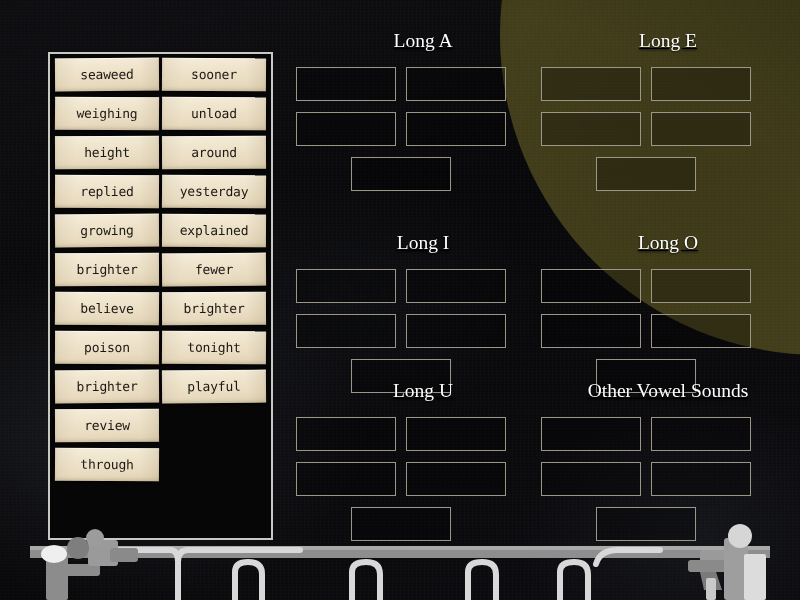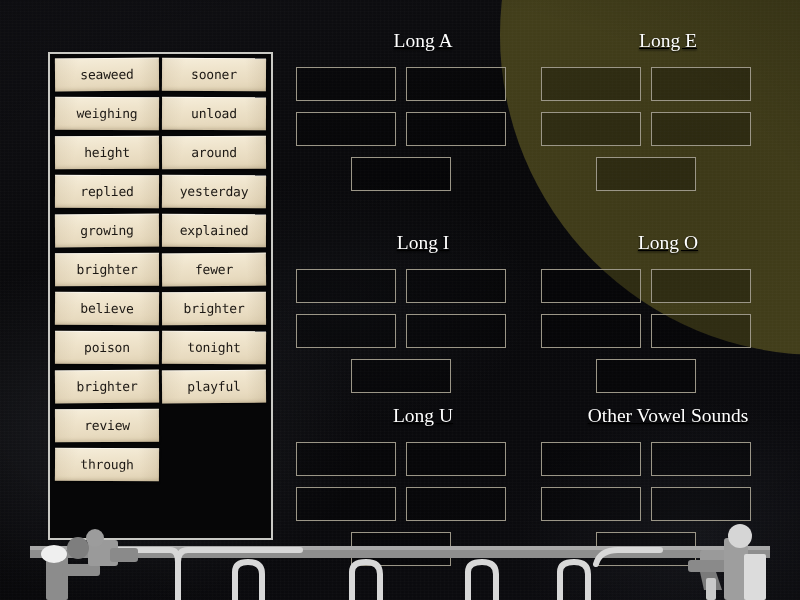--- a/index.html
+++ b/index.html
@@ -129,21 +129,21 @@
     width: 470px;
     height: 545px;
     z-index: 4;
   }
 
   .cat-group { position: absolute; width: 254px; text-decoration: underline; }
   .cat-col-left  { left: 0px; }
   .cat-col-right { left: 245px; }
   .cat-row-1 { top: 0px; }
   .cat-row-2 { top: 202px; }
-  .cat-row-3 { top: 375px; }
+  .cat-row-3 { top: 350px; }
 
   .cat-title {
     text-align: center;
     color: #ffffff;
     font-family: "Liberation Serif", serif;
     font-size: 19.5px;
     line-height: 26px;
     height: 26px;
     white-space: nowrap;
     text-shadow: 0 1px 2px rgba(0,0,0,0.9);

